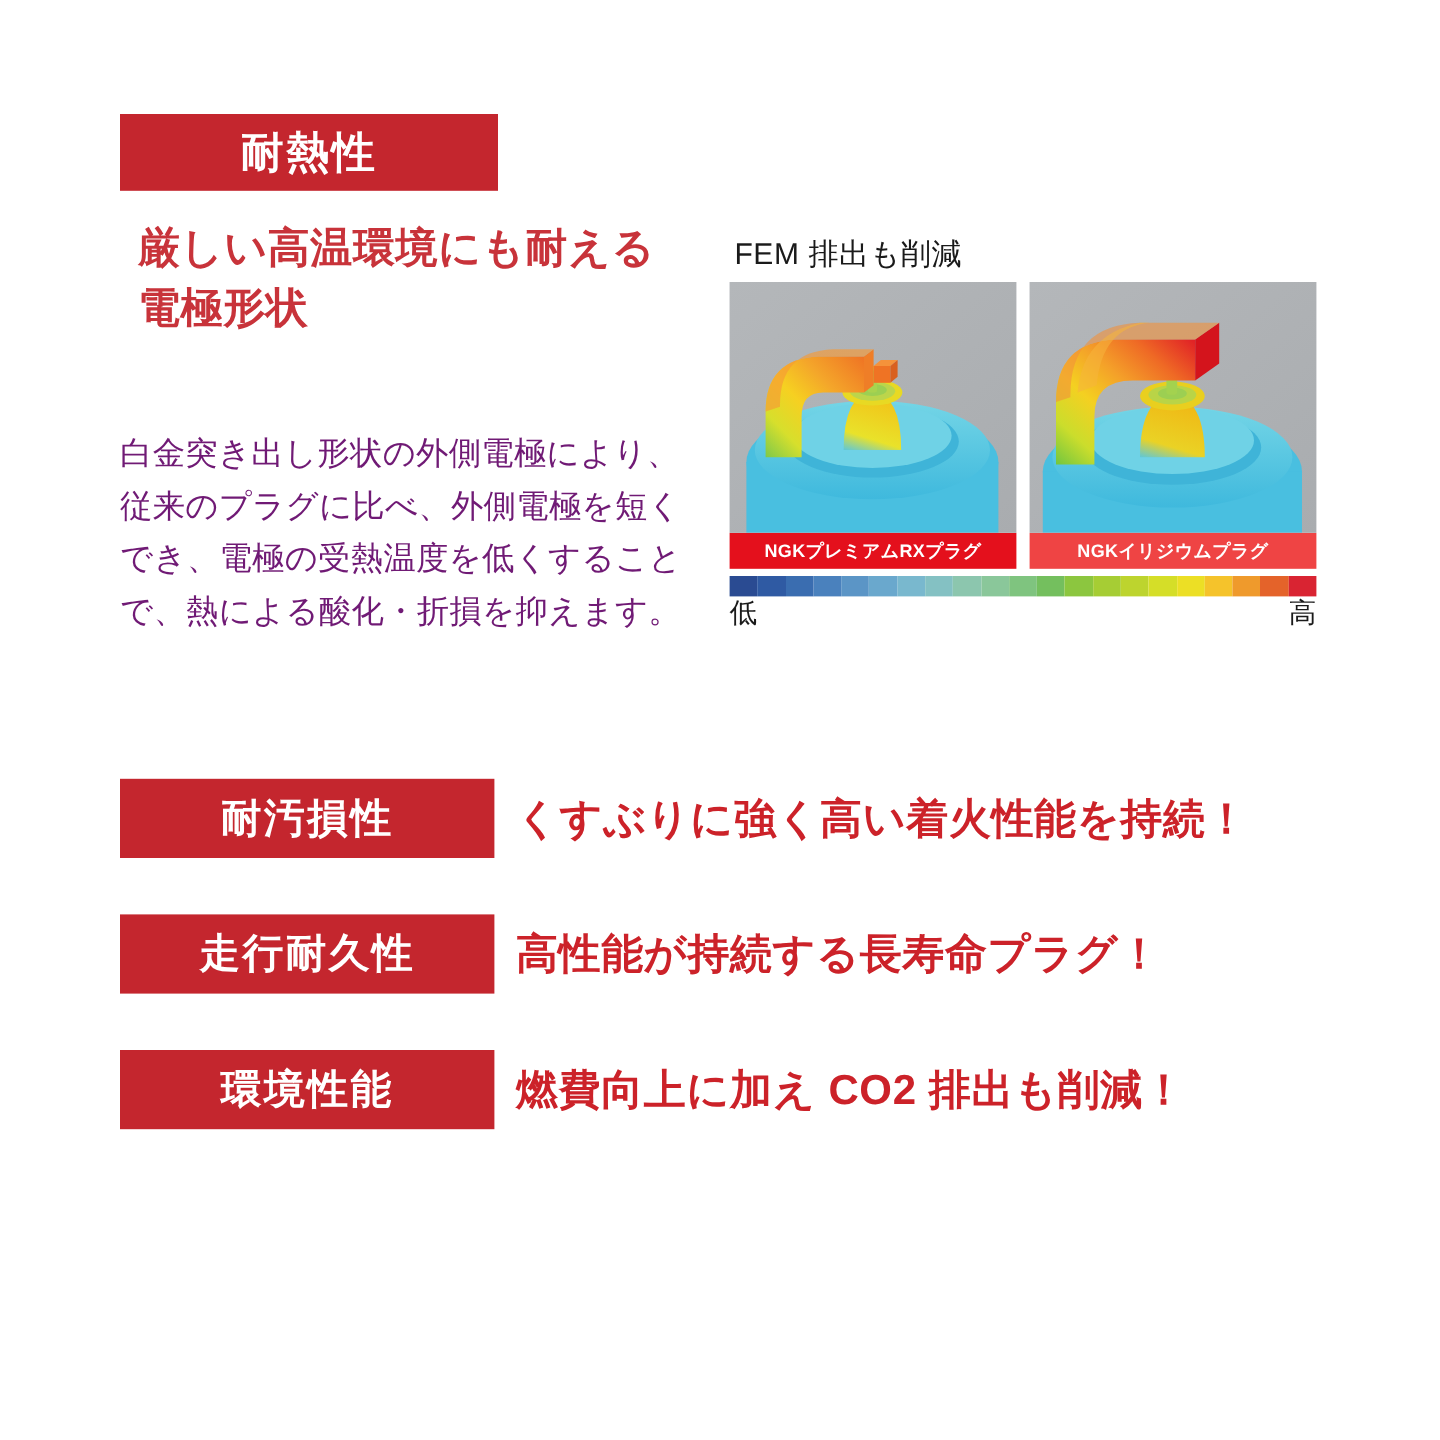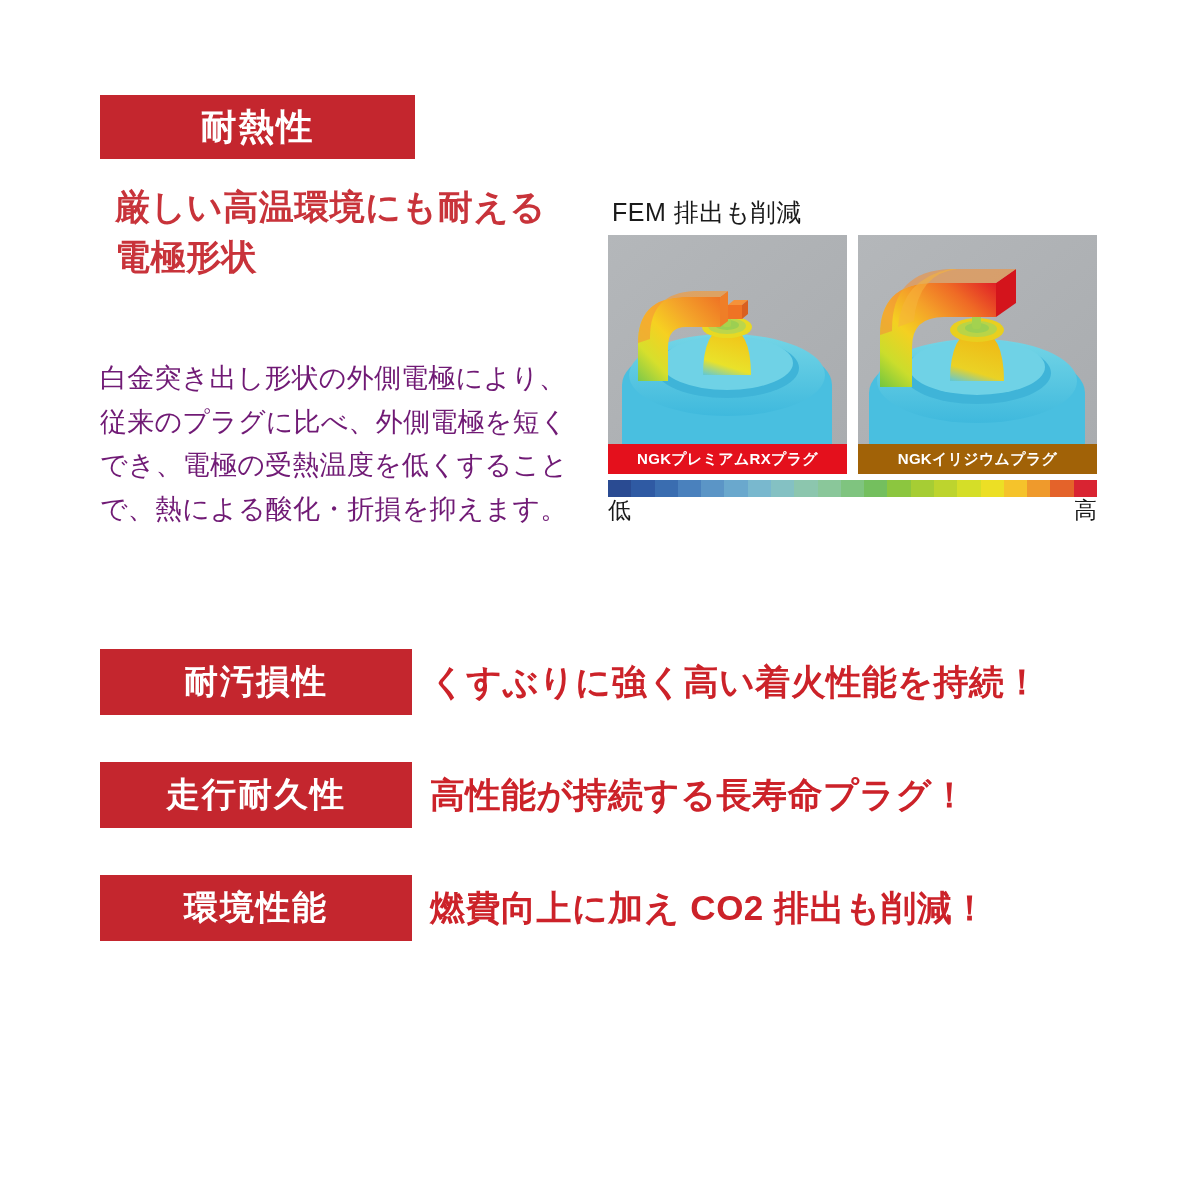--- a/index.html
+++ b/index.html
@@ -98,21 +98,21 @@
     height: 30px;
     display: flex;
     align-items: center;
     justify-content: center;
     color: #ffffff;
     font-size: 15px;
     font-weight: bold;
     letter-spacing: 0.3px;
   }
   .cap-red  { background: #e4101c; }
-  .cap-blue { background: #a16207; }
+  .cap-blue { background: #ef4444; }
 
   .fem-scale {
     margin-top: 6px;
     width: 489px;
     height: 17px;
     display: flex;
   }
   .fem-scale i { flex: 1 1 0; display: block; height: 100%; }
 
   .fem-scale-labels {

